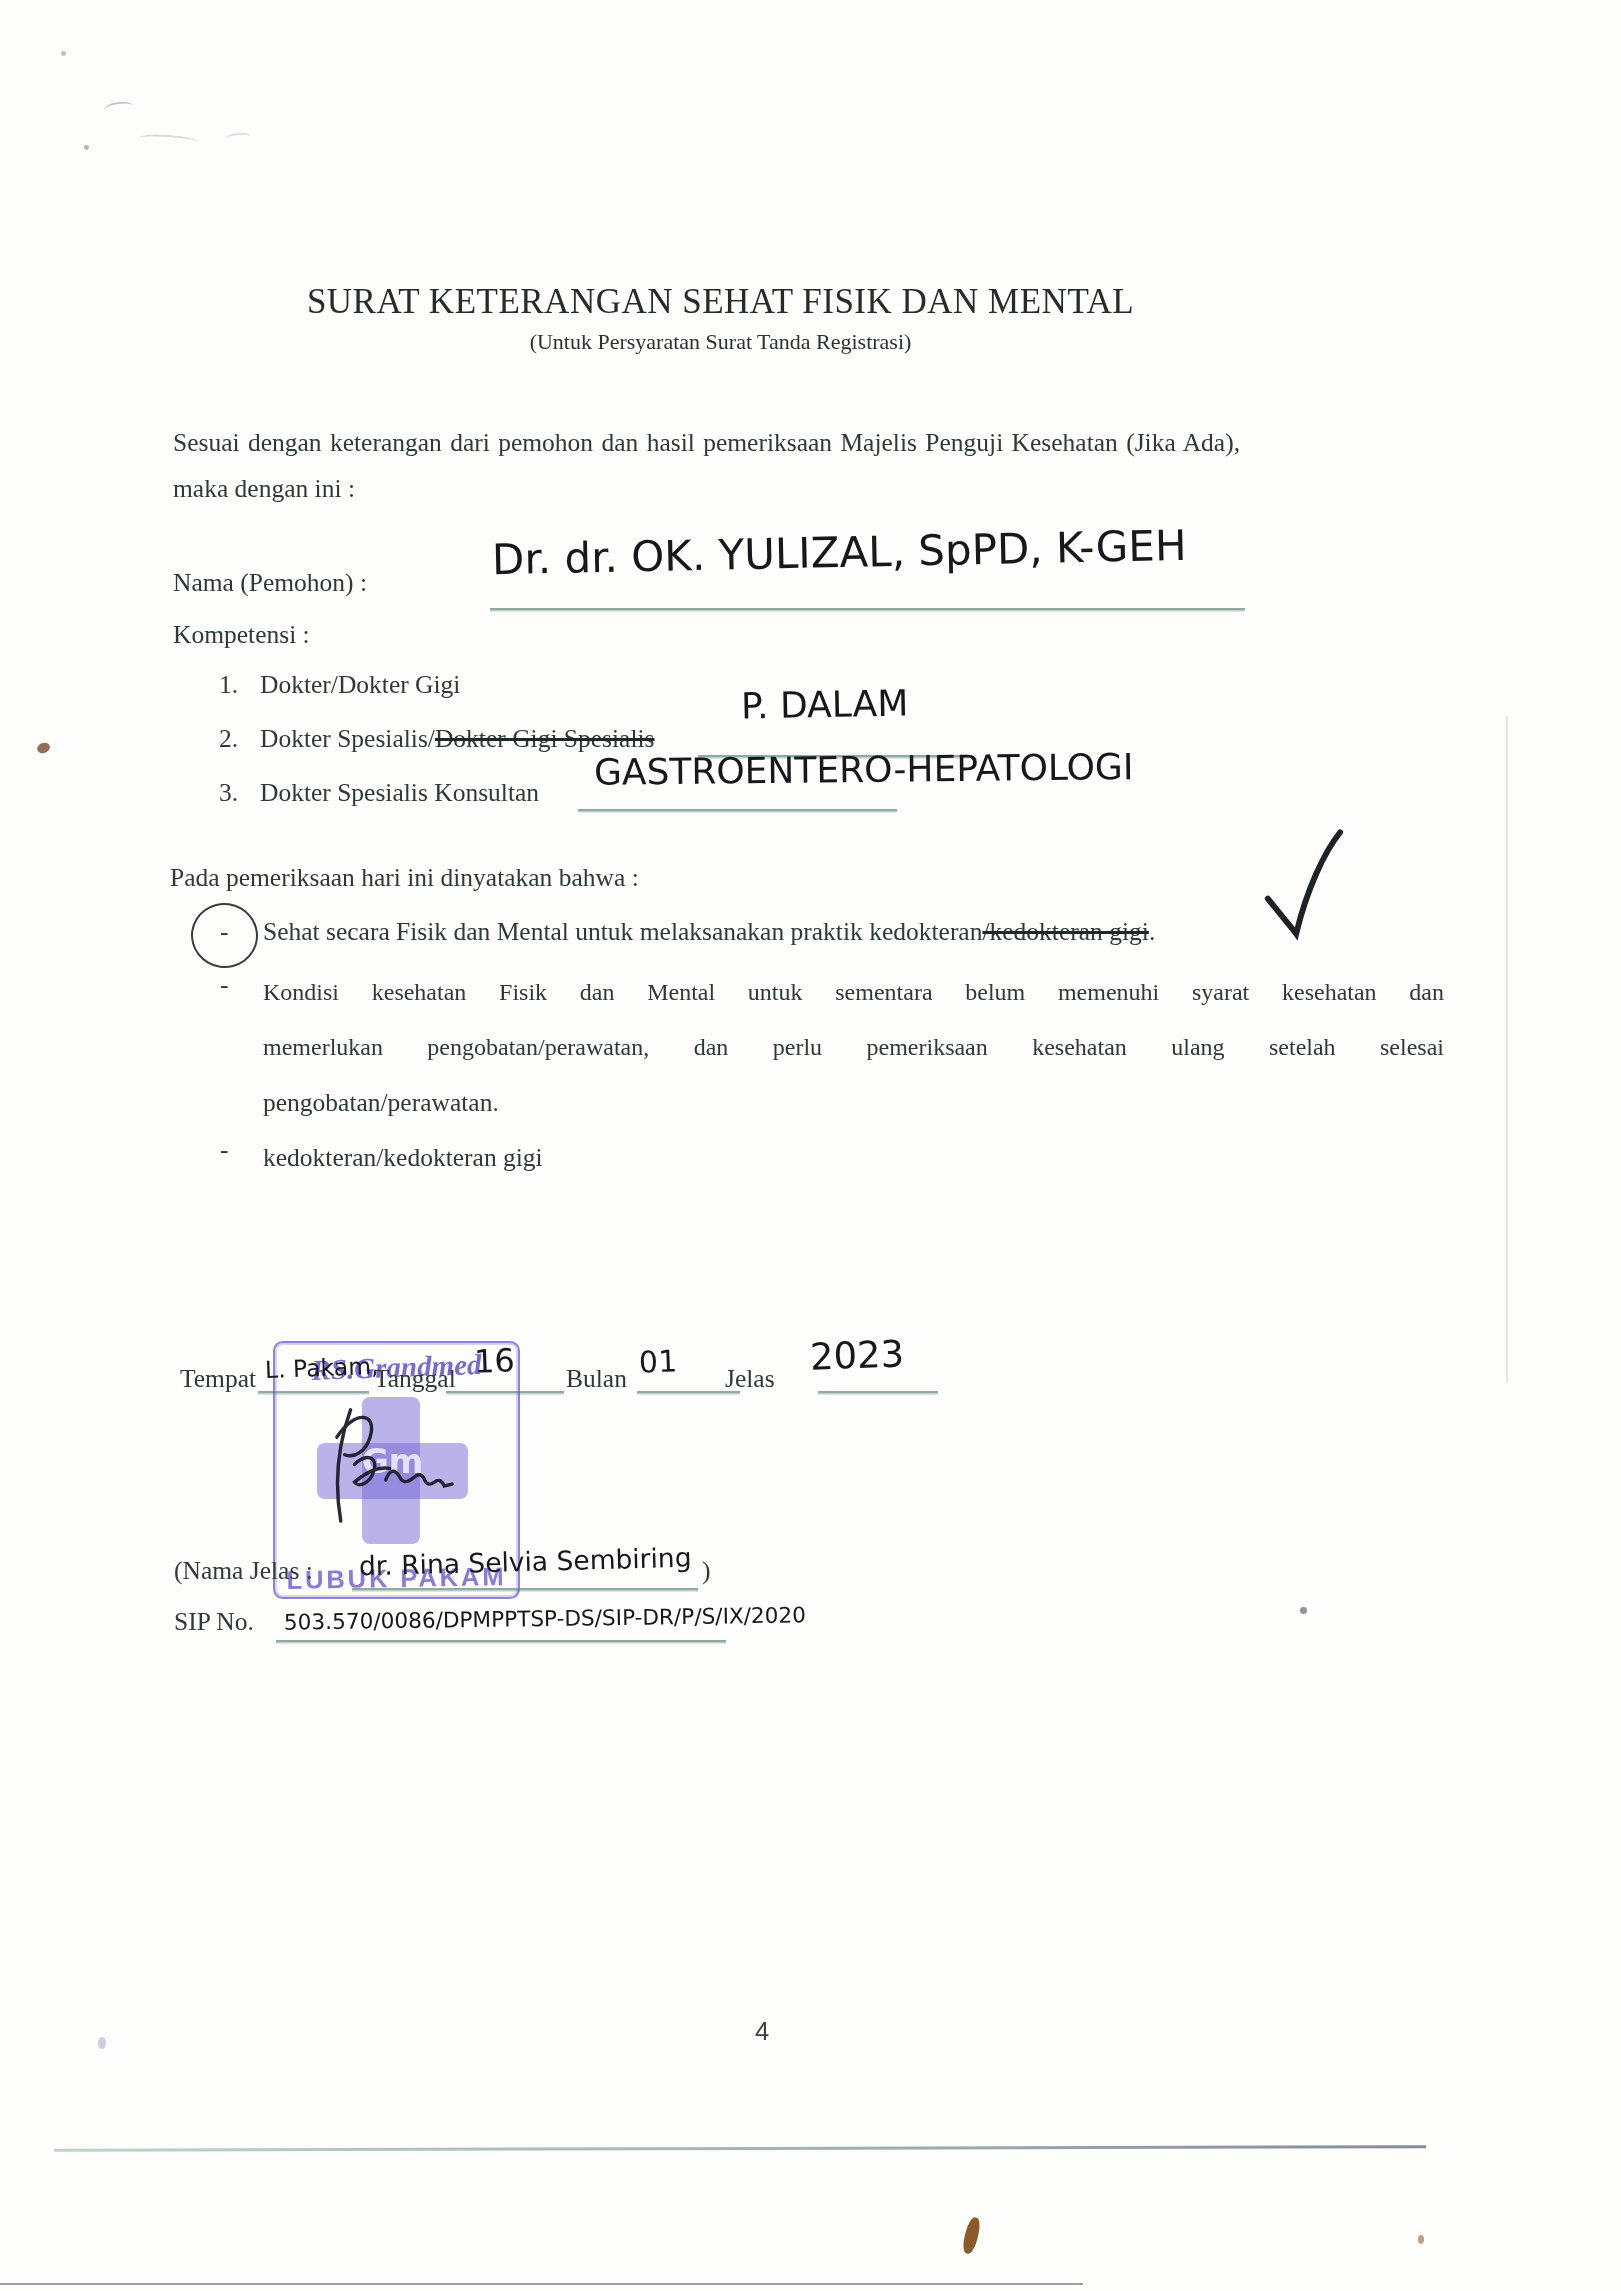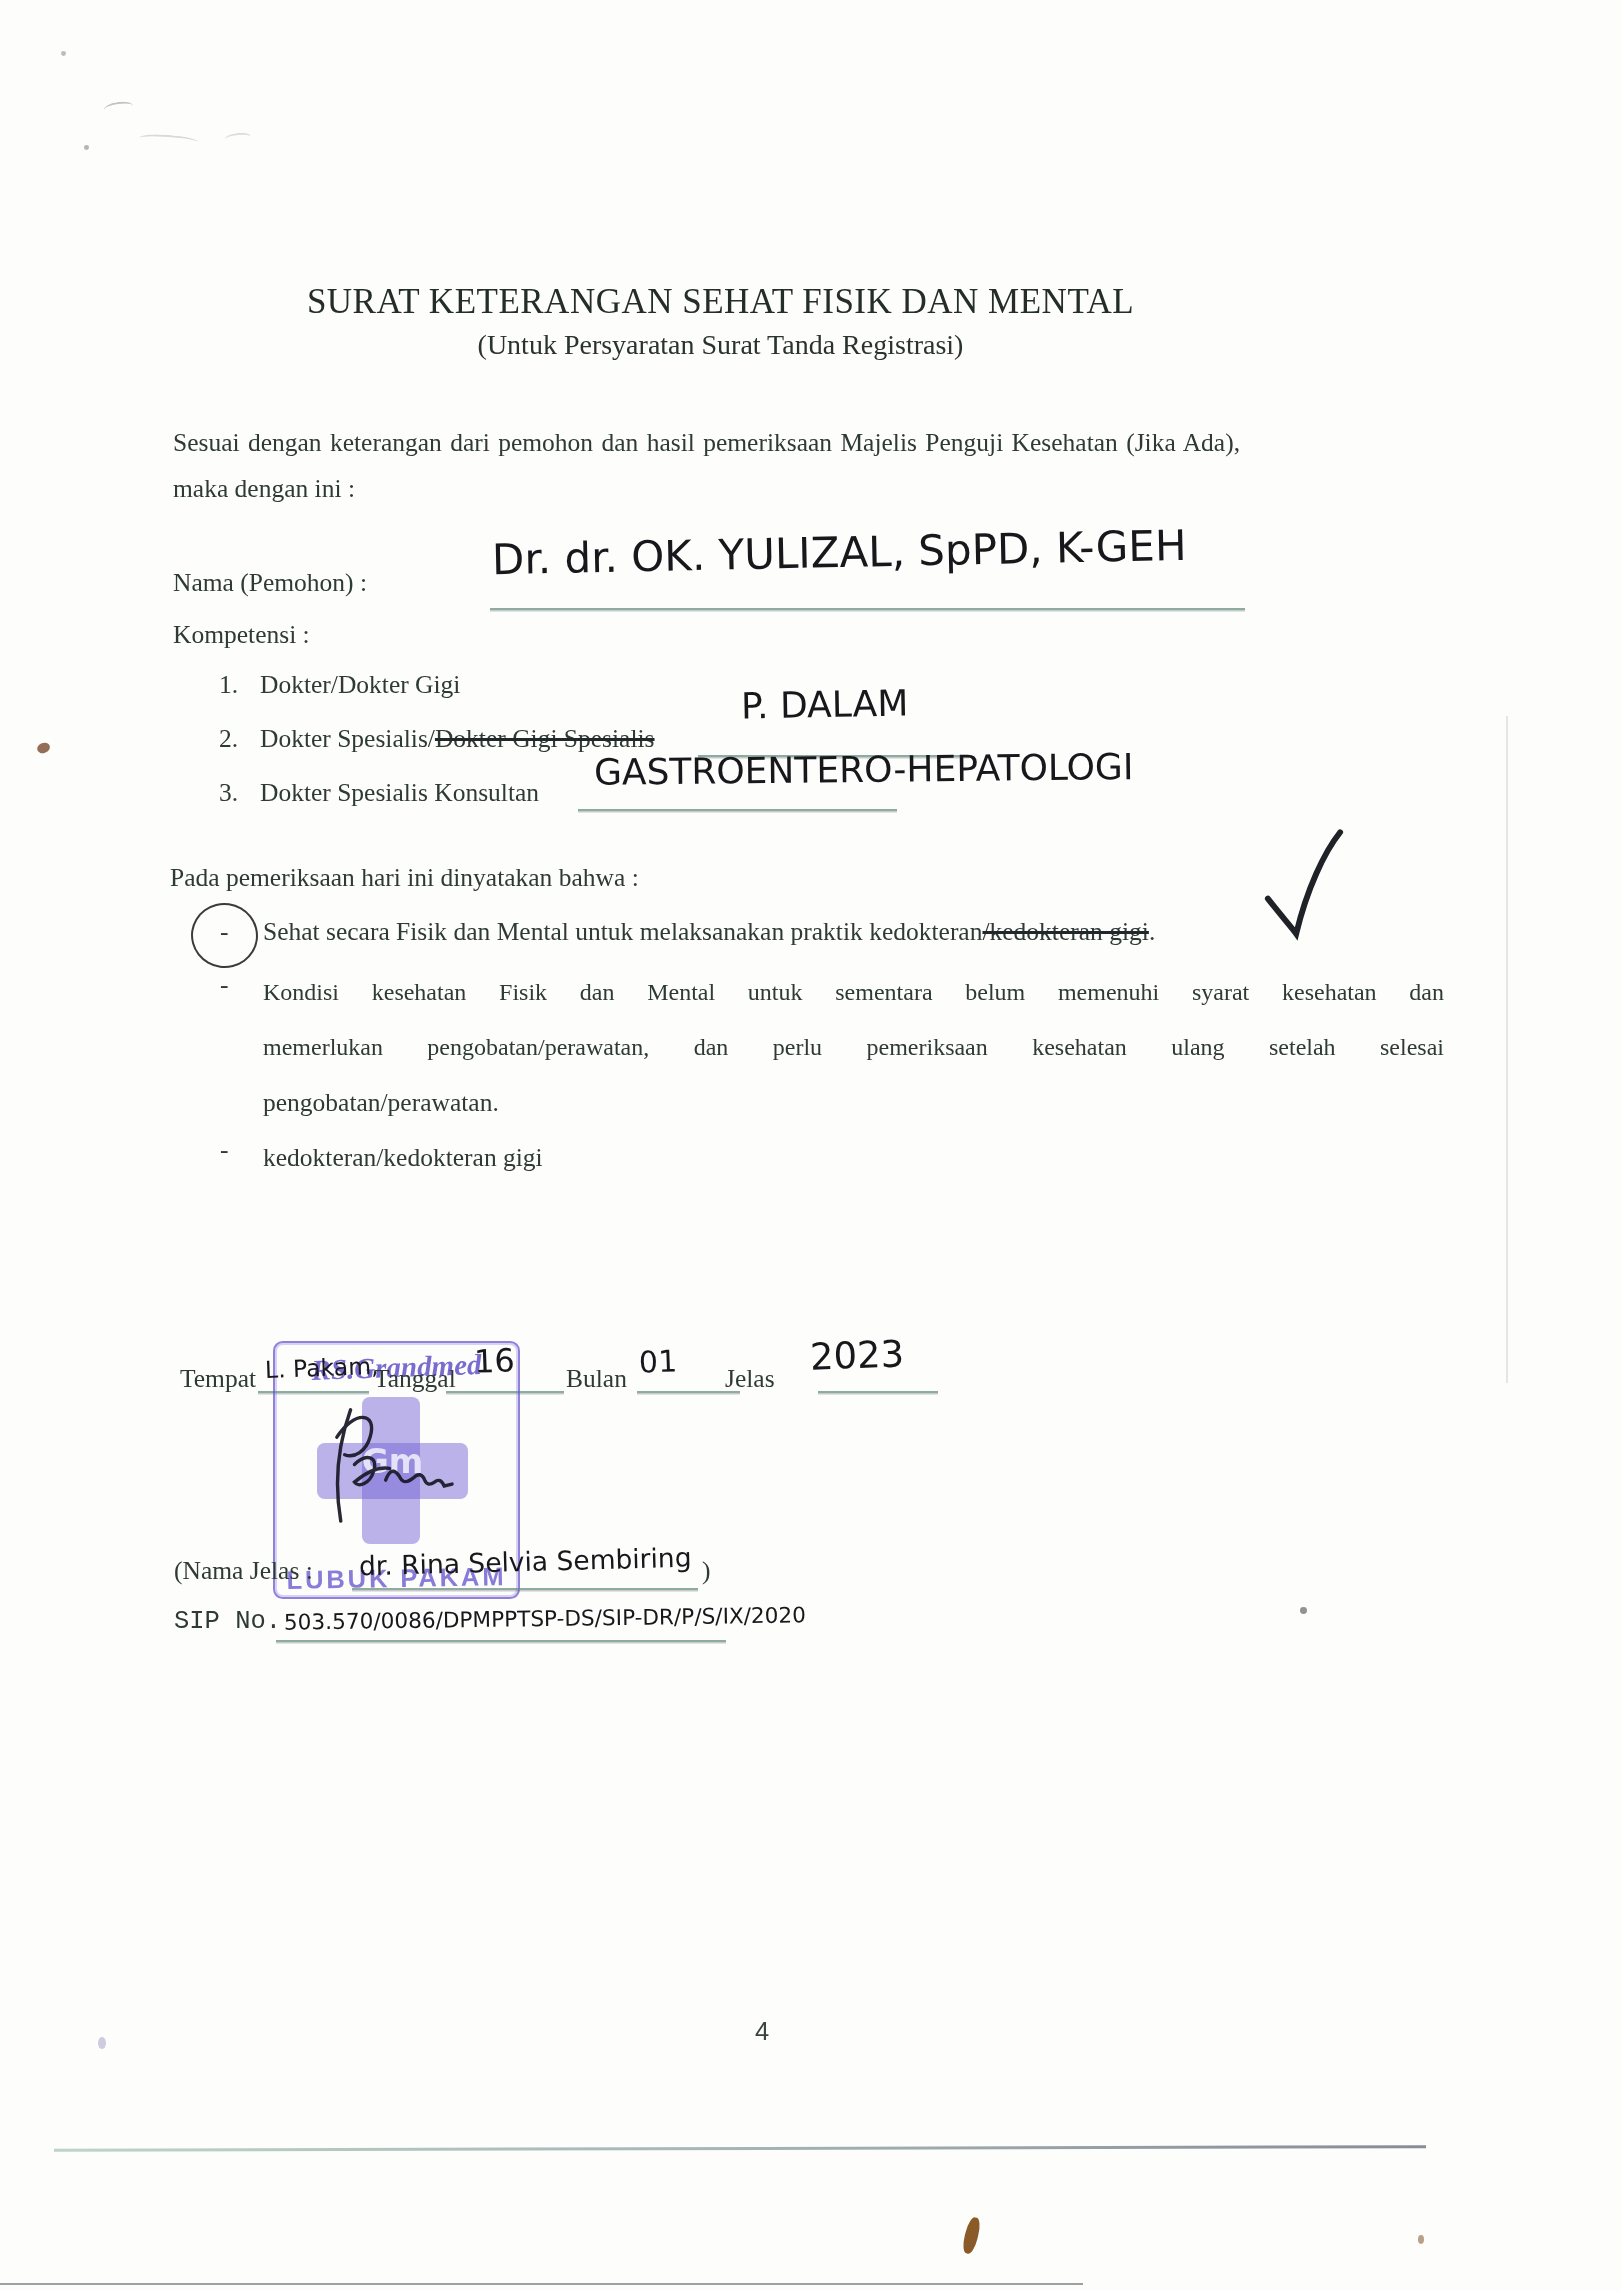--- a/index.html
+++ b/index.html
@@ -5,21 +5,21 @@
   html,body{margin:0;padding:0;background:#e8e8e8;}
   .page{
     position:relative;width:1621px;height:2292px;margin:0 auto;
     background:#fdfdfb;overflow:hidden;
     font-family:"Liberation Serif",serif;color:#2e3a35;
   }
   .abs{position:absolute;white-space:nowrap;line-height:1.15;}
   .printed{color:#2e3a35;}
   .title-block{left:255px;top:282px;width:931px;text-align:center;white-space:normal;}
   .title{font-size:35px;letter-spacing:0.5px;color:#242d28;}
-  .subtitle{font-size:28px;margin-top:6.9px;color:#2a332e;}
+  .subtitle{font-size:22px;margin-top:6.9px;color:#2a332e;}
   .body-text{font-size:25.5px;}
   .struck{text-decoration:line-through;text-decoration-thickness:2.5px;text-decoration-color:#22282a;}
   .hand{font-family:"DejaVu Sans",sans-serif;color:#17171c;}
   .uline{position:absolute;height:0;border-bottom:2.5px solid rgba(96,140,128,.72);box-shadow:0 1.5px 0 rgba(60,70,75,.28);}
   .para{position:absolute;width:1181px;white-space:normal;}
   .jline{font-size:24px;line-height:55px;text-align:justify;text-align-last:justify;}
   .plainline{font-size:25.5px;line-height:55px;}
   .dash{font-size:25.5px;}
   .ellipse{position:absolute;left:191px;top:903px;width:63px;height:61px;border:2.9px solid rgba(25,25,28,.85);border-radius:50%;transform:rotate(8deg);}
   
@@ -131,21 +131,21 @@
       <path d="M34 62 C 46 50, 58 54, 54 68 C 50 82, 38 86, 34 80 C 46 70, 58 64, 70 66"></path>
       <path d="M66 78 q 6 -16 14 -4 q 4 10 14 2 q 8 -8 12 2 q 3 7 10 2 q 6 -5 10 4 l 8 -2"></path>
     </g>
   </svg>
 
   <div class="abs body-text printed" style="left:174px;top:1556px;z-index:4;">(Nama Jelas :</div>
   <div class="uline" style="left:352px;top:1588px;width:346px;"></div>
   <div class="abs hand" style="left:359px;top:1547px;font-size:26.5px;transform:rotate(-1.5deg);z-index:5;">dr. Rina Selvia Sembiring</div>
   <div class="abs body-text printed" style="left:702px;top:1556px;">)</div>
 
-  <div class="abs body-text printed" style="left:174px;top:1607px;font-family:Liberation Mono, monospace;">SIP No.</div>
+  <div class="abs body-text printed" style="left:174px;top:1607px;">SIP No.</div>
   <div class="uline" style="left:276px;top:1640px;width:450px;"></div>
   <div class="abs hand" style="left:284px;top:1607px;font-size:21.6px;transform:rotate(-.8deg);">503.570/0086/DPMPPTSP-DS/SIP-DR/P/S/IX/2020</div>
 
   <div class="abs" style="left:755px;top:2017px;font-family:'Liberation Sans',sans-serif;font-size:25.5px;color:#39433e;">4</div>
 
   <div style="position:absolute;left:54px;top:2147px;width:1372px;height:2.9px;transform:rotate(-.15deg);background:linear-gradient(90deg,rgba(110,160,148,.45),rgba(95,120,125,.55),rgba(70,80,100,.65));"></div>
   <div style="position:absolute;left:0;top:2283px;width:1083px;height:2px;background:#9aa0a3;"></div>
   <div style="position:absolute;left:1506px;top:716px;width:2px;height:667px;background:rgba(175,175,182,.30);"></div>
   <div class="speck" style="left:965px;top:2217px;width:12.7px;height:37px;background:#8a5a28;border-radius:45%;transform:rotate(14deg);"></div>
   <div class="speck" style="left:37px;top:743px;width:12.7px;height:9.8px;background:rgba(122,74,48,.8);transform:rotate(-20deg);"></div>

